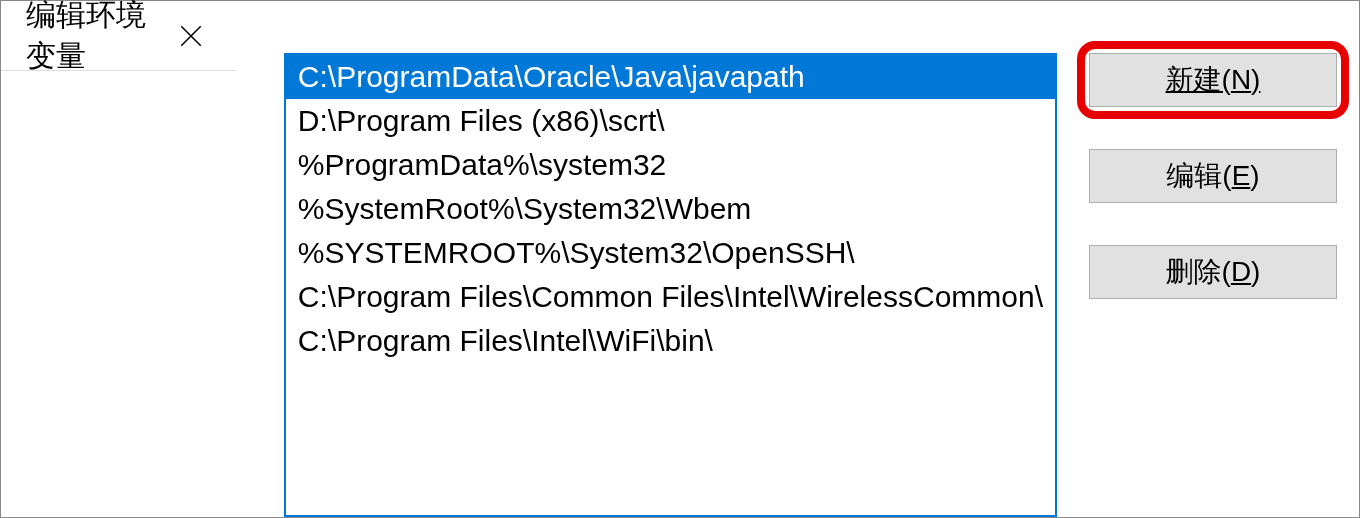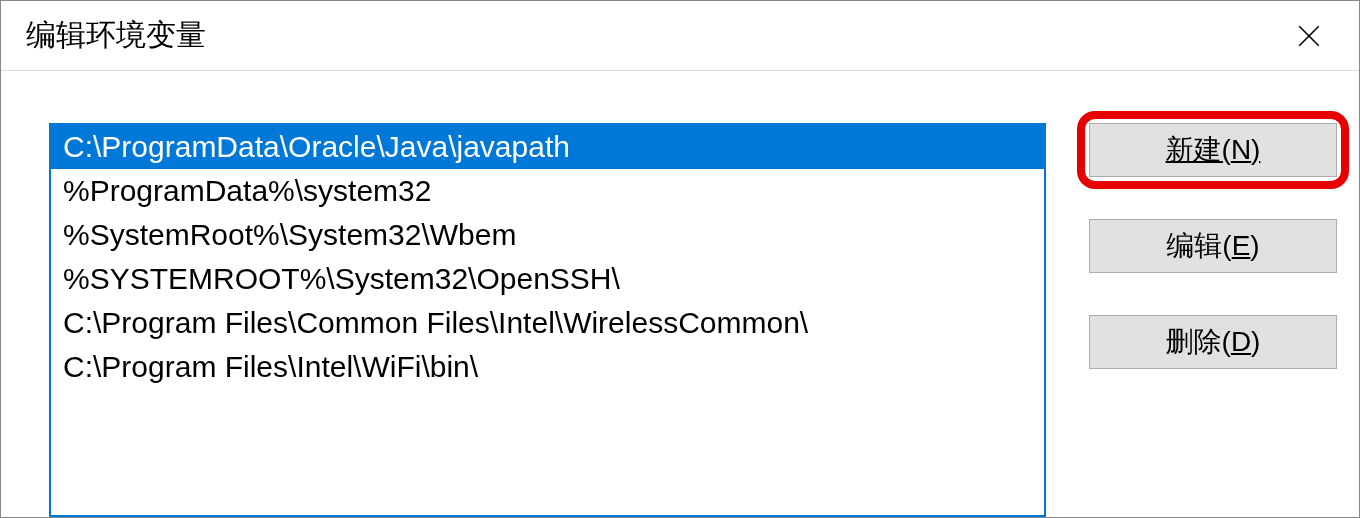--- a/index.html
+++ b/index.html
@@ -13,21 +13,21 @@
       width: 1360px;
       height: 518px;
       overflow: hidden;
     }
     .window {
       width: 1360px;
       height: 518px;
       border: 1px solid #888;
       background: #fff;
       display: flex;
-      flex-direction: column;
+      flex-direction: row;
       position: relative;
     }
     .titlebar {
       height: 70px;
       display: flex;
       align-items: center;
       justify-content: space-between;
       padding: 0 25px;
       border-bottom: 1px solid #ddd;
     }
@@ -50,21 +50,21 @@
     .close-btn svg {
       width: 26px;
       height: 26px;
       stroke: #000;
       stroke-width: 1.5;
     }
     .content {
       flex: 1;
       display: flex;
       padding: 52px 22px 0 48px;
-      gap: 43px;
+      gap: 32px;
     }
     .list-container {
       flex: 1;
       border: 2px solid #0078d7;
       background: #fff;
       overflow: hidden;
     }
     .list-item {
       font-size: 30px;
       line-height: 44px;
@@ -123,20 +123,21 @@
         <line x1="3" y1="3" x2="21" y2="21"></line>
         <line x1="21" y1="3" x2="3" y2="21"></line>
       </svg>
     </button>
   </div>
 
   <div class="content">
 
     <div class="list-container">
       <div class="list-item selected">C:\ProgramData\Oracle\Java\javapath</div>
+      <div class="list-item">D:\Program Files (x86)\scrt\</div>
       <div class="list-item">%ProgramData%\system32</div>
       <div class="list-item">%SystemRoot%\System32\Wbem</div>
       <div class="list-item">%SYSTEMROOT%\System32\OpenSSH\</div>
       <div class="list-item">C:\Program Files\Common Files\Intel\WirelessCommon\</div>
       <div class="list-item">C:\Program Files\Intel\WiFi\bin\</div>
     </div>
 
     <div class="button-column">
 
       <div class="btn-wrap highlighted">

